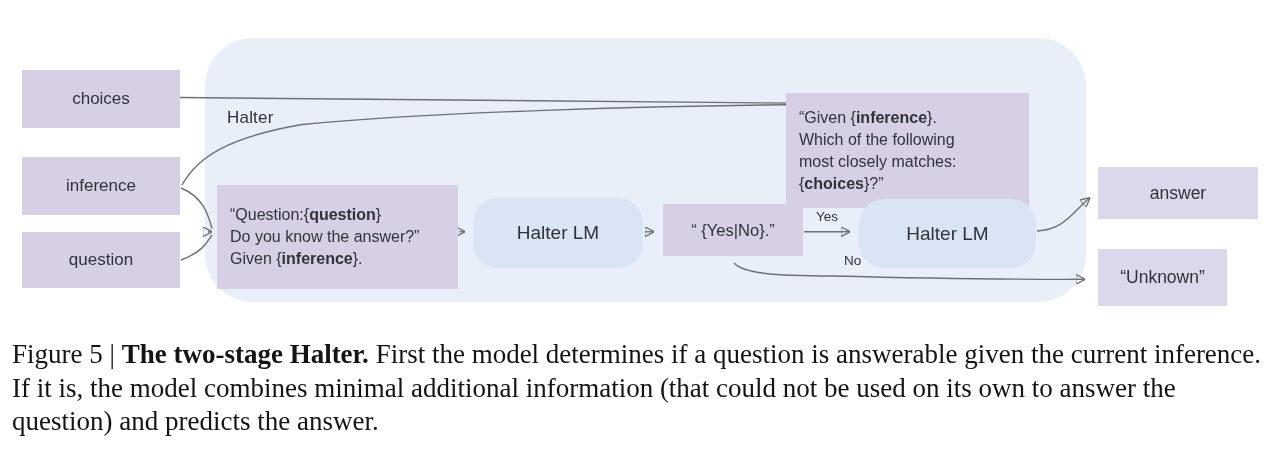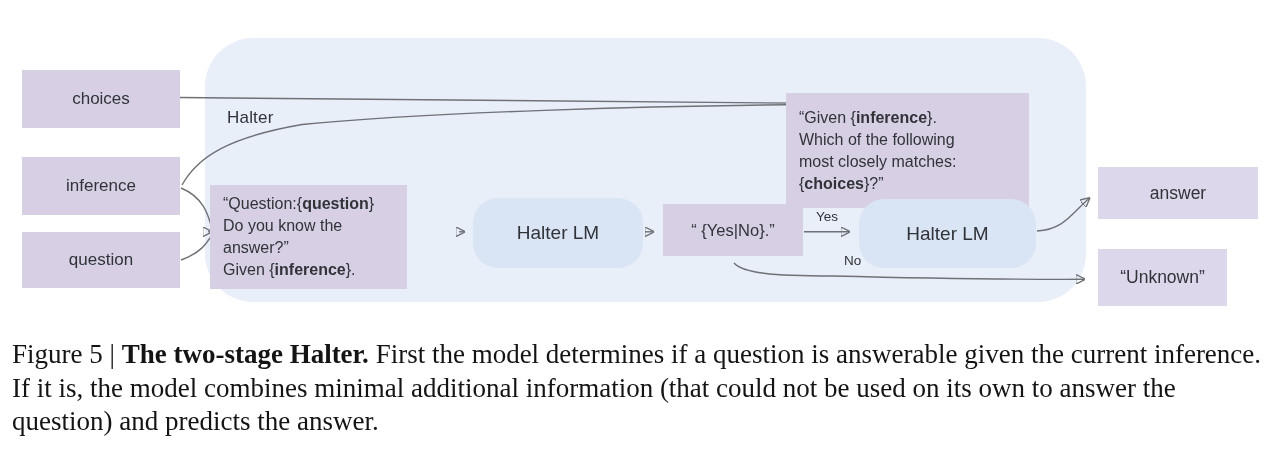--- a/index.html
+++ b/index.html
@@ -34,21 +34,21 @@
   .lav2{background:var(--lavender2);}
   .lm{background:var(--blue);border-radius:25px;font-size:19px;}
   .in-choices{left:22px;top:70px;width:158px;height:58px;font-size:17px;}
   .in-inference{left:22px;top:157px;width:158px;height:58px;font-size:17px;}
   .in-question{left:22px;top:232px;width:158px;height:56px;font-size:17px;}
   .prompt{
     position:absolute;display:flex;flex-direction:column;justify-content:center;
     font-size:16px;line-height:22px;text-align:left;background:var(--lavender);
   }
   .prompt b{font-weight:700;}
-  .prompt-answerable{left:210px;top:185px;width:197px;height:104px;padding:0 0 0 13px;box-sizing:border-box;}
+  .prompt-answerable{left:217px;top:185px;width:241px;height:104px;padding:0 0 0 13px;box-sizing:border-box;}
   .prompt-match{left:786px;top:45px;width:243px;height:115px;padding:0 0 0 13px;box-sizing:border-box;margin-top:48px;}
   .lm1{left:473px;top:198px;width:170px;height:70px;}
   .lm2{left:859px;top:199px;width:177px;height:69px;}
   .yesno{left:663px;top:204px;width:140px;height:52px;font-size:16.5px;}
   .edge-label{position:absolute;font-size:13.5px;color:var(--ink);}
   .edge-yes{left:816px;top:209px;}
   .edge-no{left:844px;top:253px;}
   .out-answer{left:1098px;top:167px;width:160px;height:52px;font-size:17.5px;}
   .out-unknown{left:1098px;top:249px;width:129px;height:57px;font-size:17.5px;}
   .caption{

